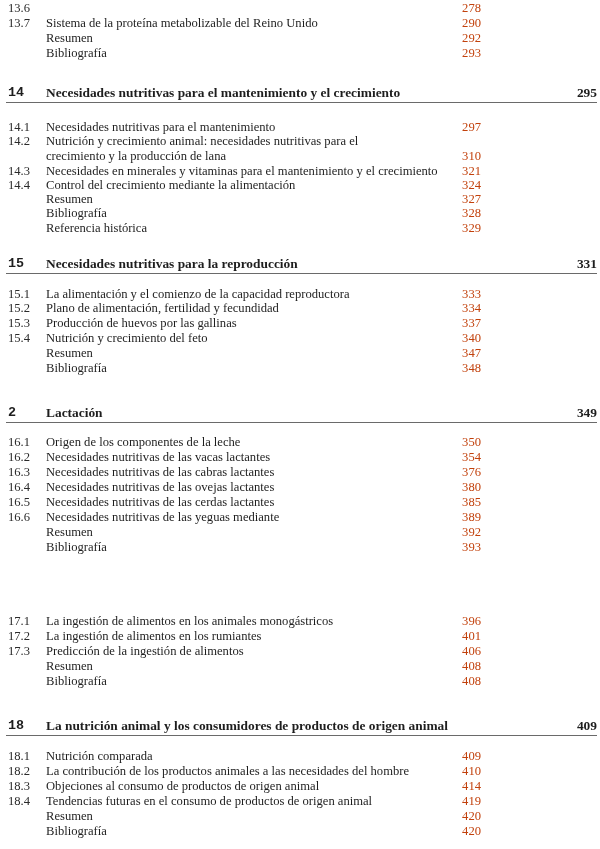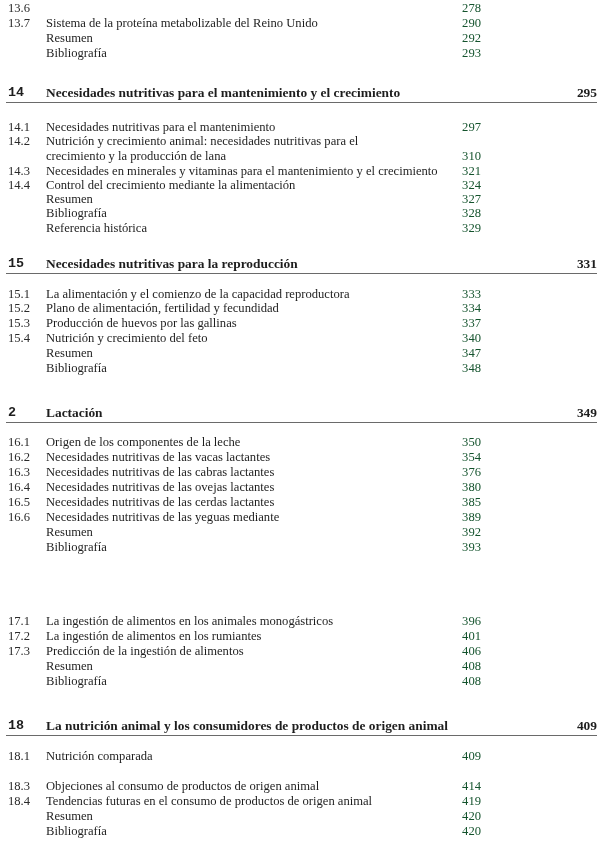--- a/index.html
+++ b/index.html
@@ -40,21 +40,21 @@
     position: absolute;
     left: 46px;
     top: 0;
     white-space: nowrap;
   }
   .row .pg {
     position: absolute;
     right: 3px;
     top: 0;
     text-align: left;
-    color: #14532d;
+    color: #c2410c;
   }
   .chapter {
     position: absolute;
     left: 0;
     width: 600px;
     height: 20px;
     font-size: 13.4px;
     font-weight: bold;
     line-height: 16px;
   }
@@ -256,20 +256,25 @@
     <span class="num">18</span>
     <span class="title">La nutrición animal y los consumidores de productos de origen animal</span>
     <span class="pg">409</span>
     <div class="rule"></div>
   </div>
   <div class="row" style="top:749px">
     <span class="num">18.1</span>
     <span class="title">Nutrición comparada</span>
     <span class="pg">409</span>
   </div>
+  <div class="row" style="top:764px">
+    <span class="num">18.2</span>
+    <span class="title">La contribución de los productos animales a las necesidades del hombre</span>
+    <span class="pg">410</span>
+  </div>
   <div class="row" style="top:779px">
     <span class="num">18.3</span>
     <span class="title">Objeciones al consumo de productos de origen animal</span>
     <span class="pg">414</span>
   </div>
   <div class="row" style="top:794px">
     <span class="num">18.4</span>
     <span class="title">Tendencias futuras en el consumo de productos de origen animal</span>
     <span class="pg">419</span>
   </div>

